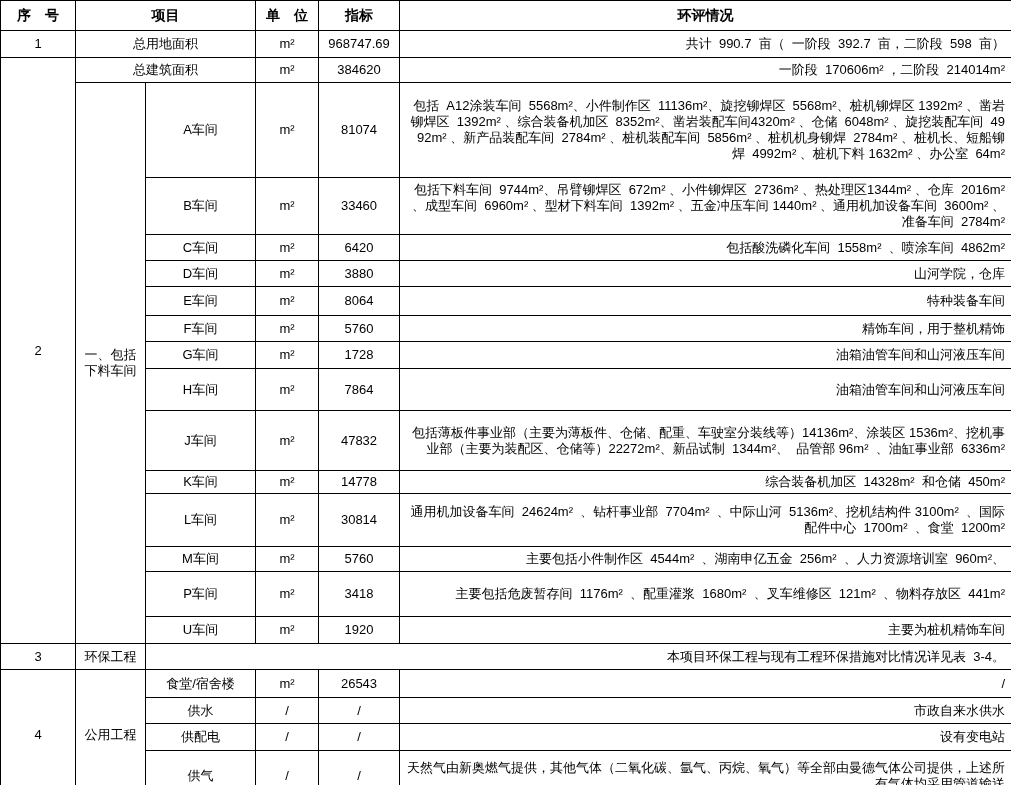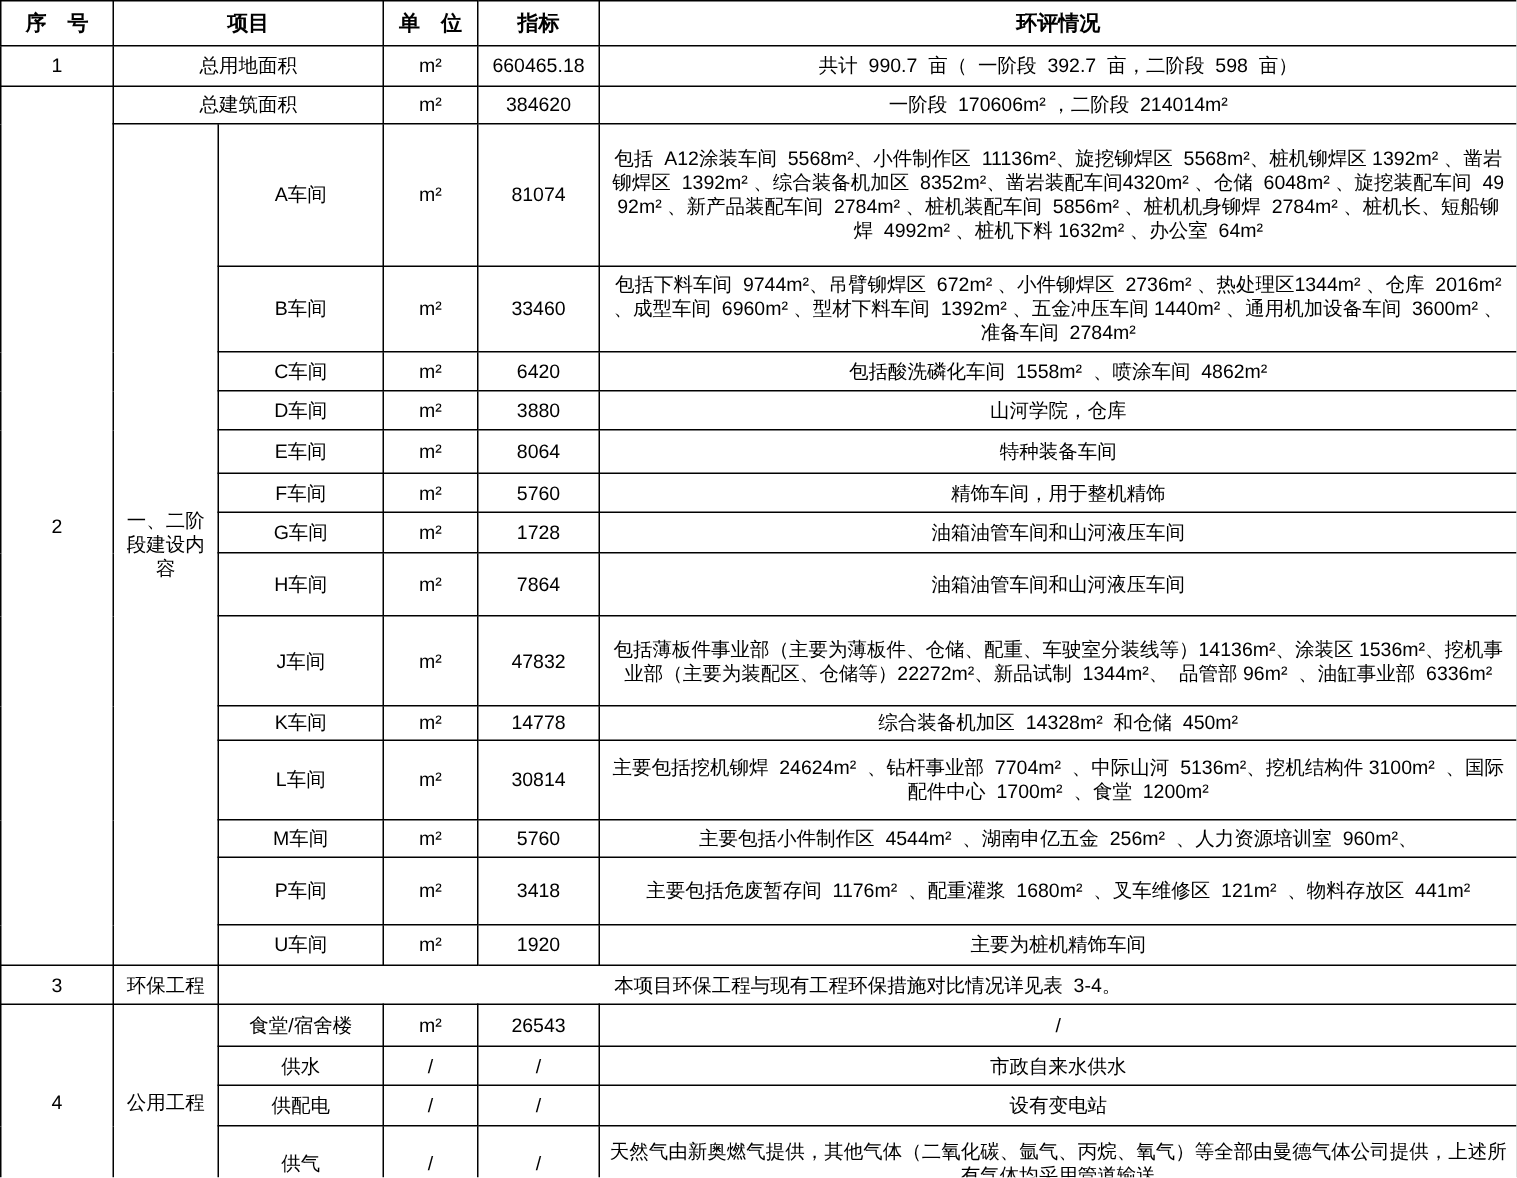--- a/index.html
+++ b/index.html
@@ -3,21 +3,21 @@
 <meta charset="utf-8">
 <style>
   html,body{margin:0;padding:0;background:#fff;}
   body{font-family:"Liberation Sans","DejaVu Sans",sans-serif;color:#000;}
   .wrap{width:1011px;height:785px;background:#fff;overflow:hidden;}
   table{border-collapse:collapse;table-layout:fixed;width:1009px;margin:0;}
   td,th{border:1px solid #000;padding:1px 3px;font-size:13px;line-height:1.22;
         text-align:center;vertical-align:middle;font-weight:normal;
         white-space:pre-wrap;word-break:break-all;overflow:hidden;}
   th{font-weight:bold;font-size:14px;}
-  .desc{padding:1px 6px;}
+  .desc{padding:1px 6px;text-align:right;}
 </style>
 </head>
 <body>
 
 <div class="wrap">
 <table>
   <colgroup>
     <col style="width:75px">
         <col style="width:70px">
         <col style="width:110px">
@@ -32,34 +32,34 @@
     <th colspan="2">项目</th>
     <th>单　位</th>
     <th>指标</th>
     <th>环评情况</th>
   </tr>
 
   <tr style="height:27px">
     <td>1</td>
     <td colspan="2">总用地面积</td>
     <td>m²</td>
-    <td>660465.18</td>
+    <td>968747.69</td>
     <td class="desc">共计  990.7  亩（  一阶段  392.7  亩，二阶段  598  亩）</td>
   </tr>
 
   <tr style="height:25px">
     <td rowspan="15">2</td>
     <td colspan="2">总建筑面积</td>
     <td>m²</td>
     <td>384620</td>
     <td class="desc">一阶段  170606m² ，二阶段  214014m²</td>
   </tr>
 
   <tr style="height:95px">
-    <td rowspan="14">一、二阶段建设内容</td>
+    <td rowspan="14">一、包括下料车间</td>
     <td>A车间</td>
     <td>m²</td>
     <td>81074</td>
     <td class="desc">包括  A12涂装车间  5568m²、小件制作区  11136m²、旋挖铆焊区  5568m²、桩机铆焊区 1392m² 、凿岩铆焊区  1392m² 、综合装备机加区  8352m²、凿岩装配车间4320m² 、仓储  6048m² 、旋挖装配车间  4992m² 、新产品装配车间  2784m² 、桩机装配车间  5856m² 、桩机机身铆焊  2784m² 、桩机长、短船铆焊  4992m² 、桩机下料 1632m² 、办公室  64m²</td>
   </tr>
   <tr style="height:57px">
     <td>B车间</td>
     <td>m²</td>
     <td>33460</td>
     <td class="desc">包括下料车间  9744m²、吊臂铆焊区  672m² 、小件铆焊区  2736m² 、热处理区1344m² 、仓库  2016m² 、成型车间  6960m² 、型材下料车间  1392m² 、五金冲压车间 1440m² 、通用机加设备车间  3600m² 、准备车间  2784m²</td>
@@ -109,21 +109,21 @@
   <tr style="height:23px">
     <td>K车间</td>
     <td>m²</td>
     <td>14778</td>
     <td class="desc">综合装备机加区  14328m²  和仓储  450m²</td>
   </tr>
   <tr style="height:53px">
     <td>L车间</td>
     <td>m²</td>
     <td>30814</td>
-    <td class="desc">主要包括挖机铆焊  24624m²  、钻杆事业部  7704m²  、中际山河  5136m²、挖机结构件 3100m²  、国际配件中心  1700m²  、食堂  1200m²</td>
+    <td class="desc">通用机加设备车间  24624m²  、钻杆事业部  7704m²  、中际山河  5136m²、挖机结构件 3100m²  、国际配件中心  1700m²  、食堂  1200m²</td>
   </tr>
   <tr style="height:25px">
     <td>M车间</td>
     <td>m²</td>
     <td>5760</td>
     <td class="desc">主要包括小件制作区  4544m²  、湖南申亿五金  256m²  、人力资源培训室  960m²、</td>
   </tr>
   <tr style="height:45px">
     <td>P车间</td>
     <td>m²</td>

